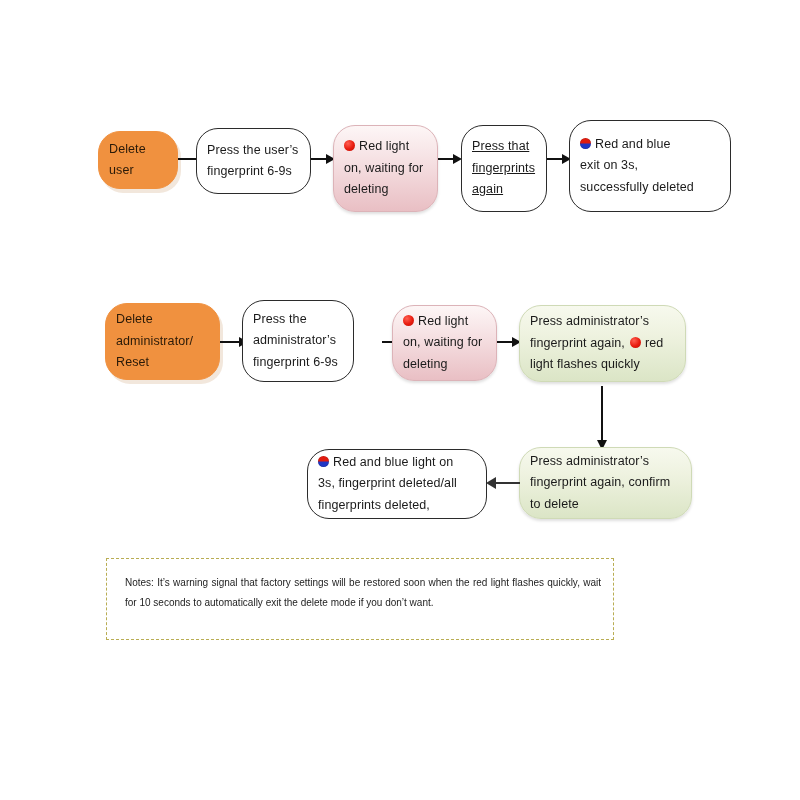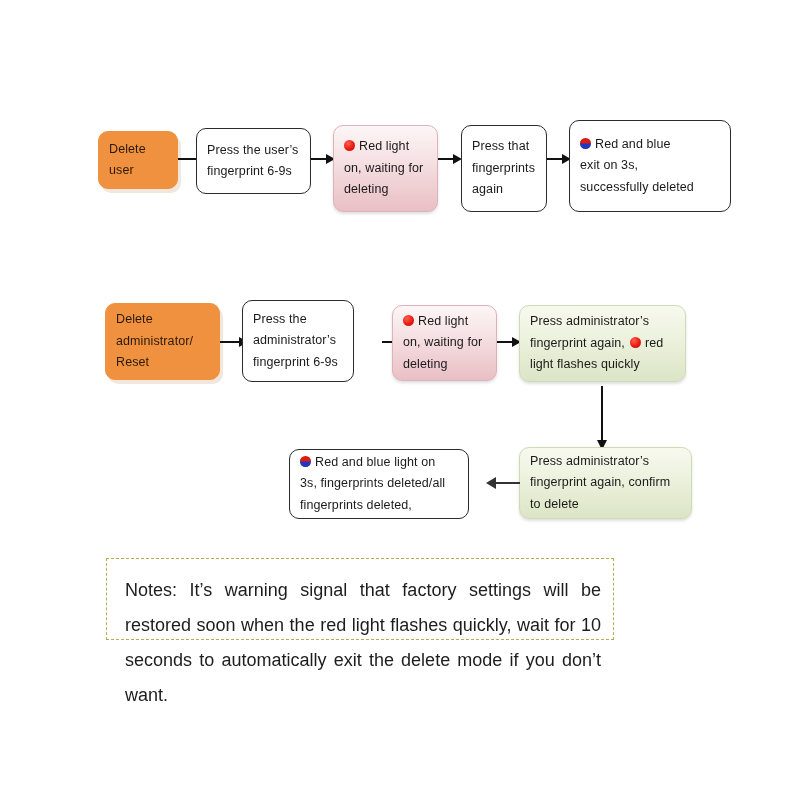--- a/index.html
+++ b/index.html
@@ -17,21 +17,21 @@
   }
   #canvas {
     position: absolute;
     inset: 0;
   }
 
   
   .node {
     position: absolute;
     box-sizing: border-box;
-    border-radius: 10px;
+    border-radius: 22px;
     display: flex;
     align-items: center;
     padding: 6px 10px;
     font-size: 12.5px;
     line-height: 1.72;
     letter-spacing: .1px;
   }
   .node .txt { display: block; width: 100%; }
 
   
@@ -82,21 +82,21 @@
   }
   .arrow svg { display: block; overflow: visible; }
 
   
   .notes {
     position: absolute;
     box-sizing: border-box;
     border: 1.4px dashed #b9ad53;
     background: #ffffff;
     padding: 14px 12px 12px 18px;
-    font-size: 18px;
+    font-size: 10px;
     line-height: 1.95;
     color: #1d1d1d;
     text-align: justify;
   }
 </style>
 </head>
 <body>
 
 <div id="canvas">
 
@@ -136,21 +136,21 @@
     </span>
   </div>
 
   <div class="arrow" style="left:438px; top:152px;">
     <svg width="24" height="14" viewBox="0 0 24 14">
       <line x1="0" y1="7" x2="15" y2="7" stroke="#111" stroke-width="2"></line>
       <polygon points="15,2 24,7 15,12" fill="#111"></polygon>
     </svg>
   </div>
 
-  <div class="node plain" style="left:461px; top:125px; width:86px; height:87px;">
+  <div class="node plain" style="left:461px; top:125px; width:86px; height:87px;text-decoration:underline;">
     <span class="txt">
       <span>Press that</span><br>
       <span>fingerprints</span><br>
       <span>again</span>
     </span>
   </div>
 
   <div class="arrow" style="left:547px; top:152px;">
     <svg width="24" height="14" viewBox="0 0 24 14">
       <line x1="0" y1="7" x2="15" y2="7" stroke="#111" stroke-width="2"></line>
@@ -234,24 +234,24 @@
     </span>
   </div>
 
   <div class="arrow" style="left:486px; top:476px;">
     <svg width="34" height="14" viewBox="0 0 34 14">
       <line x1="34" y1="7" x2="10" y2="7" stroke="#333" stroke-width="2"></line>
       <polygon points="10,1 10,13 0,7" fill="#333"></polygon>
     </svg>
   </div>
 
-  <div class="node plain" style="left:289px; top:449px; width:180px; height:70px;">
+  <div class="node plain" style="left:307px; top:449px; width:180px; height:70px;">
     <span class="txt">
       <span class="led redblue"></span><span>Red and blue light on</span><br>
-      <span>3s, fingerprints deleted/all</span><br>
+      <span>3s, fingerprint deleted/all</span><br>
       <span>fingerprints deleted,</span>
     </span>
   </div>
 
   <div class="notes" style="left:106px; top:558px; width:508px; height:82px;">
     <span>Notes: It’s warning signal that factory settings will be restored soon when the red light flashes quickly, wait for 10 seconds to automatically exit the delete mode if you don’t want.</span>
   </div>
 
 </div>
 

